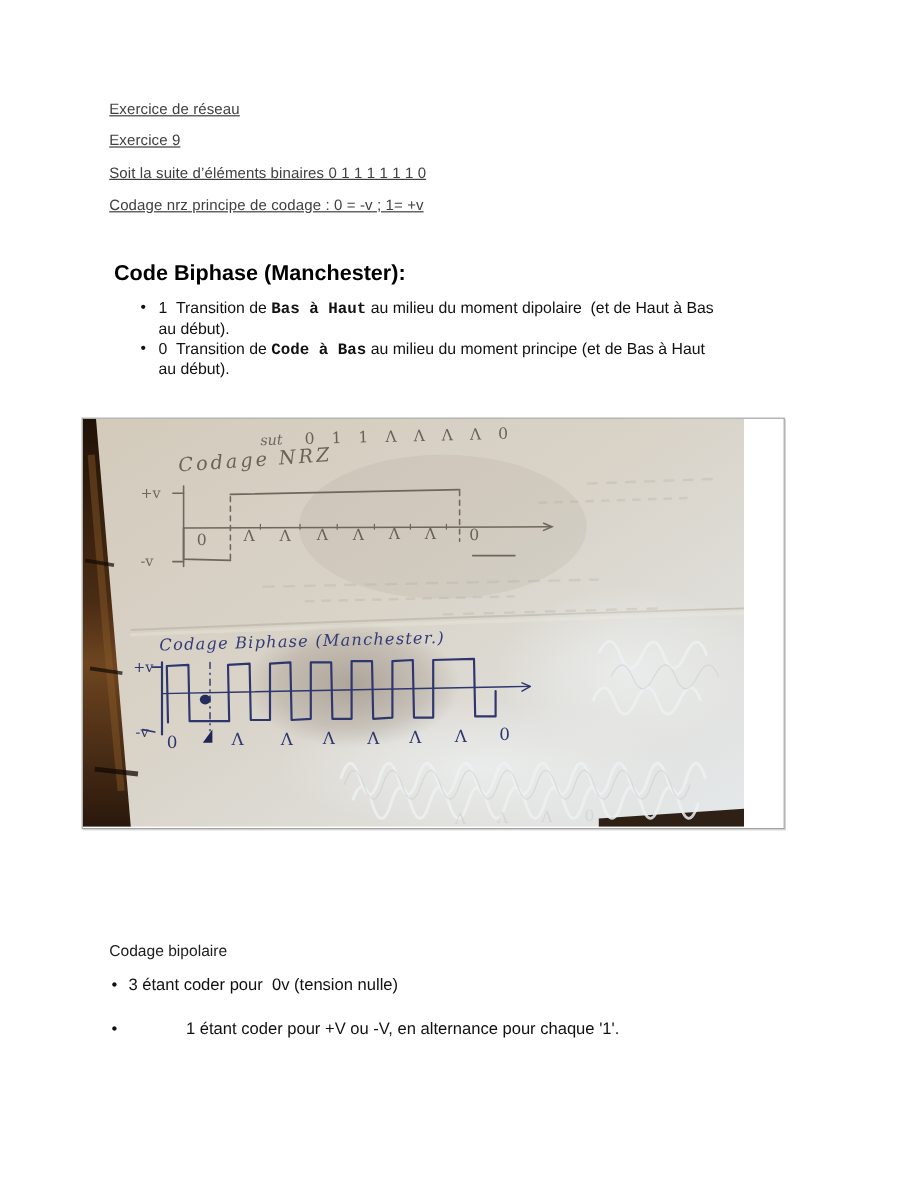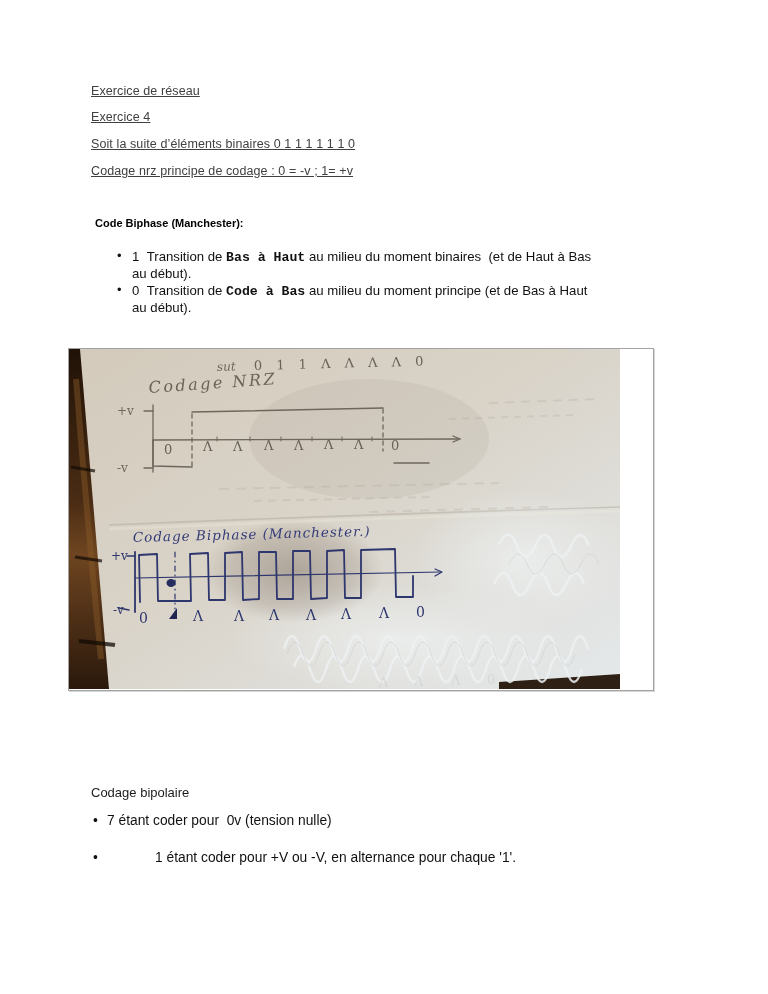--- a/index.html
+++ b/index.html
@@ -1,40 +1,40 @@
 <!DOCTYPE html>
 <html><head>
 <meta charset="utf-8">
 <style>
   html,body{margin:0;padding:0;background:#ffffff;}
   body{width:768px;height:994px;position:relative;font-family:"Liberation Sans",sans-serif;color:#1d1d1d;overflow:hidden;}
   .abs{position:absolute;}
   .pre{white-space:pre-wrap;}
   .intro{font-size:12.5px;color:#404040;letter-spacing:.1px;text-decoration:underline;}
-  .heading{font-size:11px;font-weight:bold;color:#000;}
+  .heading{font-size:18px;font-weight:bold;color:#000;}
   .mbullet{font-size:13.2px;color:#111;line-height:17px;}
   .mbullet .b{font-weight:bold;font-family:Liberation Mono, monospace;}
   .dot{position:absolute;font-size:13px;color:#111;}
   .smallhead{font-size:13px;color:#1c1c1c;}
   .bbullet{font-size:13.8px;color:#111;}
   #photo-frame{border:1px solid #a3a3a3;box-shadow:1px 1px 0 #d6d6d6;background:#ffffff;}
   svg text{font-family:"DejaVu Serif",serif;}
 </style>
 </head>
 <body>
 
 <div class="abs intro" style="left:91px;top:84px;">Exercice de réseau</div>
-<div class="abs intro" style="left:91px;top:110px;">Exercice 4</div>
+<div class="abs intro" style="left:91px;top:110px;">Exercice 9</div>
 <div class="abs intro" style="left:91px;top:137px;">Soit la suite d’éléments binaires 0 1 1 1 1 1 1 0</div>
 <div class="abs intro" style="left:91px;top:164px;">Codage nrz principe de codage : 0 = -v ; 1= +v</div>
 
 <div class="abs heading" style="left:95px;top:217px;">Code Biphase (Manchester):</div>
 
 <div class="abs dot" style="left:117px;top:248px;">•</div>
-<div class="abs mbullet pre" style="left:132px;top:248px;width:530px;"><span>1</span><span>&nbsp;&nbsp;</span><span>Transition de </span><span class="b">Bas à Haut</span><span> au milieu du moment binaires  (et de Haut à Bas</span></div>
+<div class="abs mbullet pre" style="left:132px;top:248px;width:530px;"><span>1</span><span>&nbsp;&nbsp;</span><span>Transition de </span><span class="b">Bas à Haut</span><span> au milieu du moment dipolaire  (et de Haut à Bas</span></div>
 <div class="abs mbullet" style="left:132px;top:265px;">au début).</div>
 
 <div class="abs dot" style="left:117px;top:282px;">•</div>
 <div class="abs mbullet pre" style="left:132px;top:282px;width:530px;"><span>0</span><span>&nbsp;&nbsp;</span><span>Transition de </span><span class="b">Code à Bas</span><span> au milieu du moment principe (et de Bas à Haut</span></div>
 <div class="abs mbullet" style="left:132px;top:299px;">au début).</div>
 
 <div id="photo-frame" class="abs" style="left:68px;top:348px;width:584px;height:341px;">
 <svg width="551" height="340" viewBox="0 0 551 340" class="abs" style="left:0;top:0;" xmlns="http://www.w3.org/2000/svg">
   <defs>
     <linearGradient id="paperGrad" x1="0" y1="0" x2="1" y2="1">
@@ -164,16 +164,16 @@
     <text x="272" y="270">Λ</text>
     <text x="310" y="269">Λ</text>
     <text x="347" y="268">0</text>
   </g>
 </svg>
 </div>
 
 <div class="abs smallhead" style="left:91px;top:785px;">Codage bipolaire</div>
 
 <div class="abs bbullet" style="left:93px;top:813px;">•</div>
-<div class="abs bbullet pre" style="left:107px;top:813px;">7 étant coder pour  0v (tension nulle)</div>
+<div class="abs bbullet pre" style="left:107px;top:813px;">3 étant coder pour  0v (tension nulle)</div>
 
 <div class="abs bbullet" style="left:93px;top:850px;">•</div>
 <div class="abs bbullet pre" style="left:107px;top:850px;margin-left:48px;">1 étant coder pour +V ou -V, en alternance pour chaque '1'.</div>
 
 </body></html>

